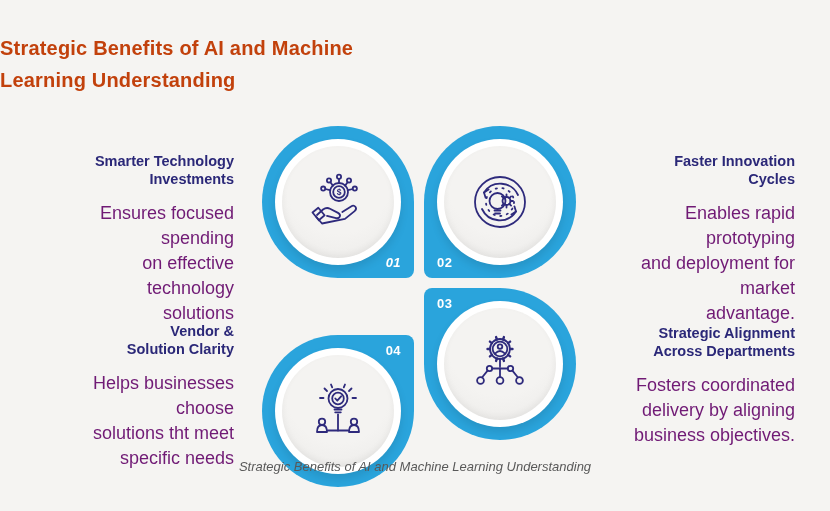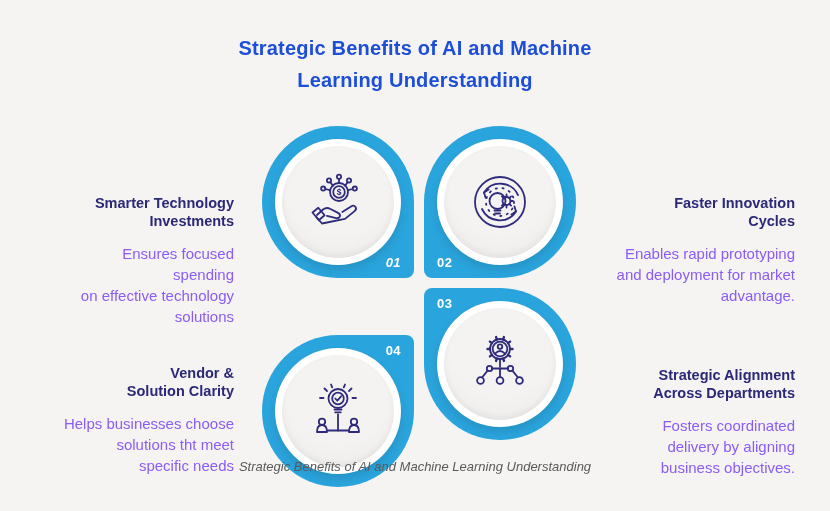--- a/index.html
+++ b/index.html
@@ -6,22 +6,22 @@
   body {
     width:830px; height:511px;
     background:#F5F4F2;
     font-family:"Liberation Sans","DejaVu Sans",sans-serif;
     overflow:hidden;
   }
   .canvas { position:relative; width:830px; height:511px; }
 
   .title {
     position:absolute; top:32px; left:0; right:0;
-    margin:0; text-align:center;
-    font-size:20px; font-weight:700; color:#1d4ed8;
+    margin:0; text-align:left;
+    font-size:20px; font-weight:700; color:#c2410c;
     line-height:1.6; white-space:pre-line; letter-spacing:.2px;
   }
 
   
   .cluster {
     position:absolute; left:262px; top:126px;
     display:grid; grid-template-columns:152px 152px; grid-template-rows:152px 152px;
     gap:10px;
   }
   .quad { position:relative; width:152px; height:152px; background:#2AA4DC; }
@@ -45,27 +45,27 @@
   }
   .num {
     position:absolute; color:#FFFFFF; font-size:13px; font-weight:700; letter-spacing:.4px;
   }
   .q1 .num { right:13px; bottom:8px;font-style:italic; }
   .q2 .num { left:13px;  bottom:8px; }
   .q4 .num { right:13px; top:8px; }
   .q3 .num { left:13px;  top:8px;text-align:center; }
 
   
-  .text-block { position:absolute;margin-top:42px; }
+  .text-block { position:absolute; }
   .text-block h2 {
     margin:0; font-size:14.5px; font-weight:700; color:#2B2878;
     line-height:1.26; white-space:pre-line;
   }
   .text-block p {
-    margin:12px 0 0; font-size:15px; color:#8b5cf6;
+    margin:12px 0 0; font-size:18px; color:#701a75;
     line-height:1.4; white-space:pre-line;
   }
   .tb-left  { left:58px; width:176px; text-align:right; }
   .tb-right { left:595px; width:200px; text-align:right; }
   .tb-1 { top:152px; }
   .tb-2 { top:152px; }
   .tb-4 { top:322px; }
   .tb-3 { top:324px; }
 
   .caption {

